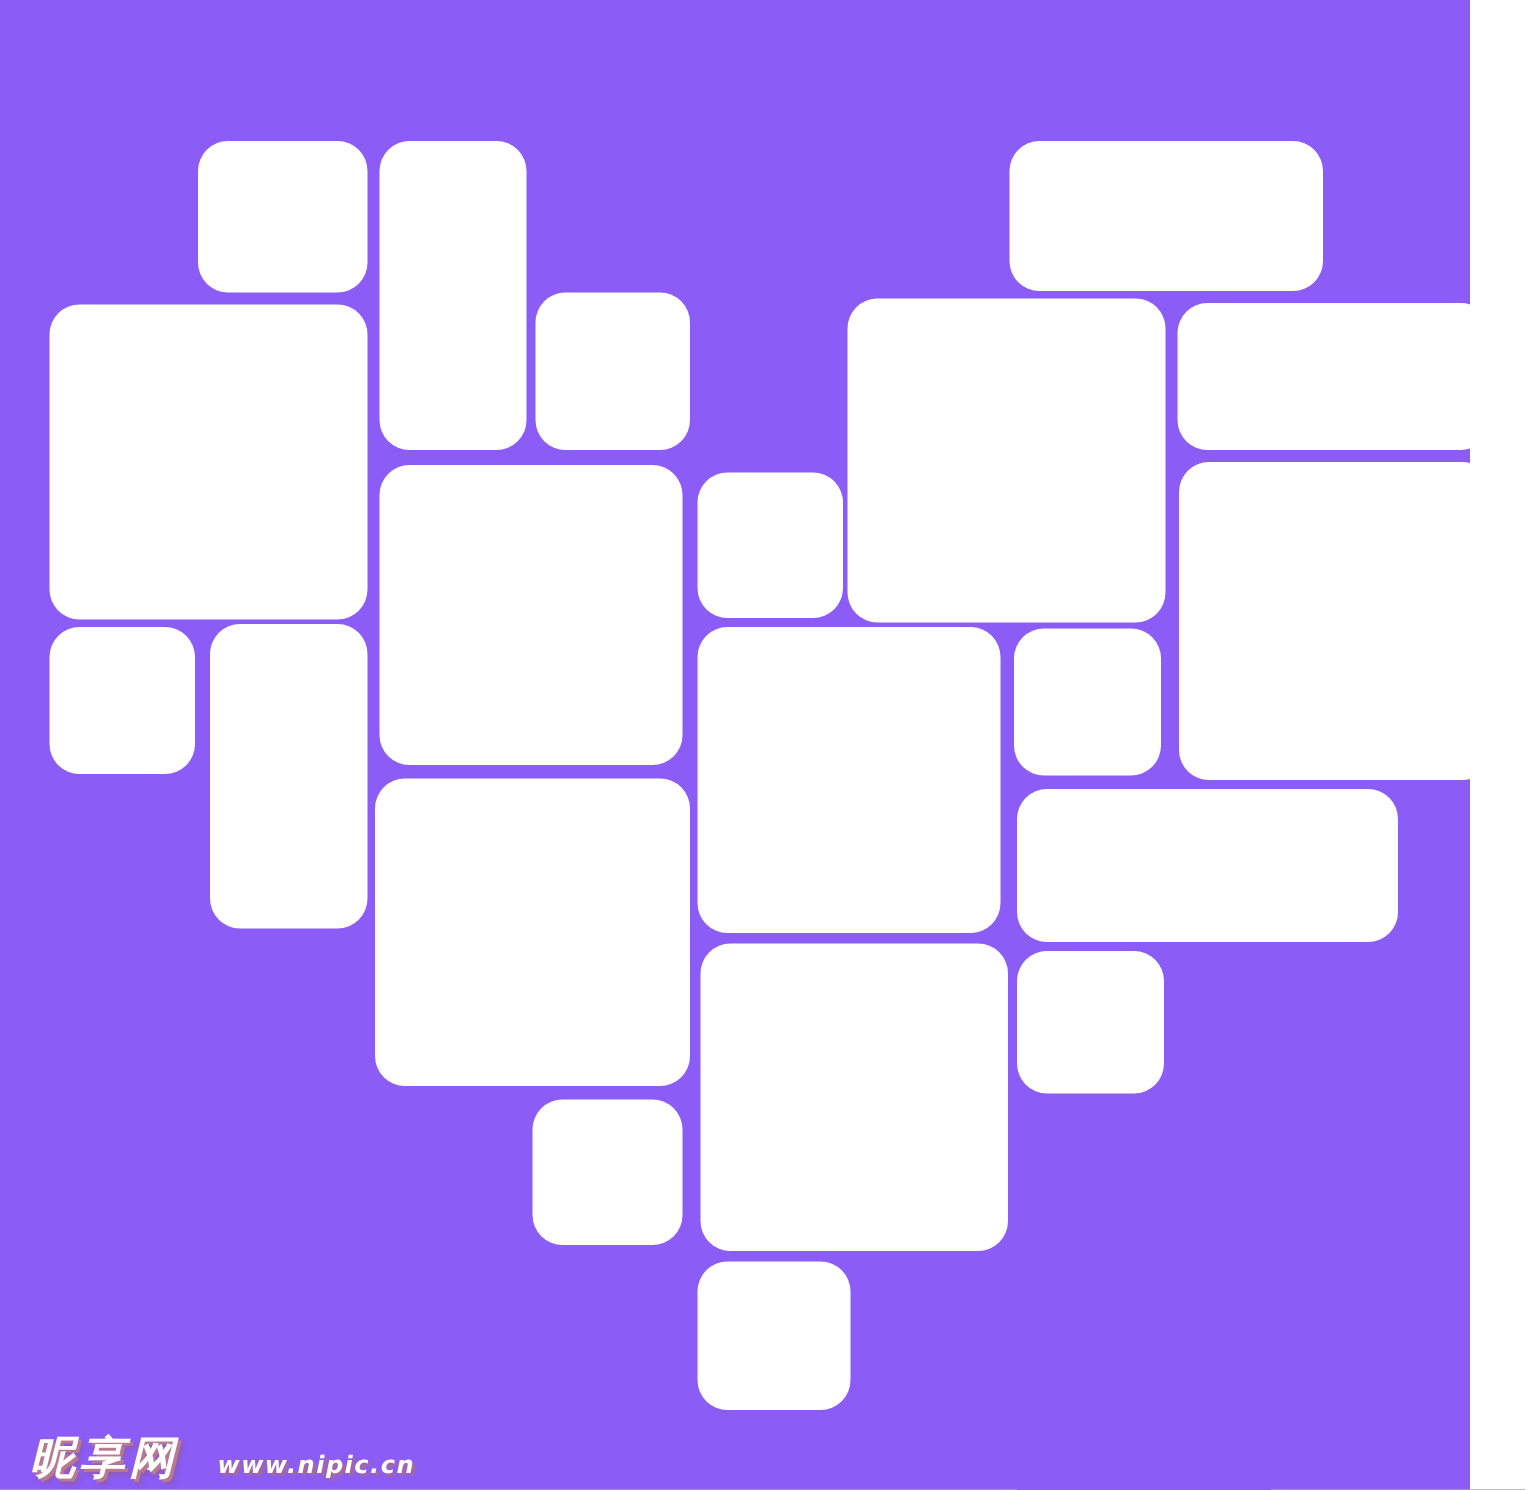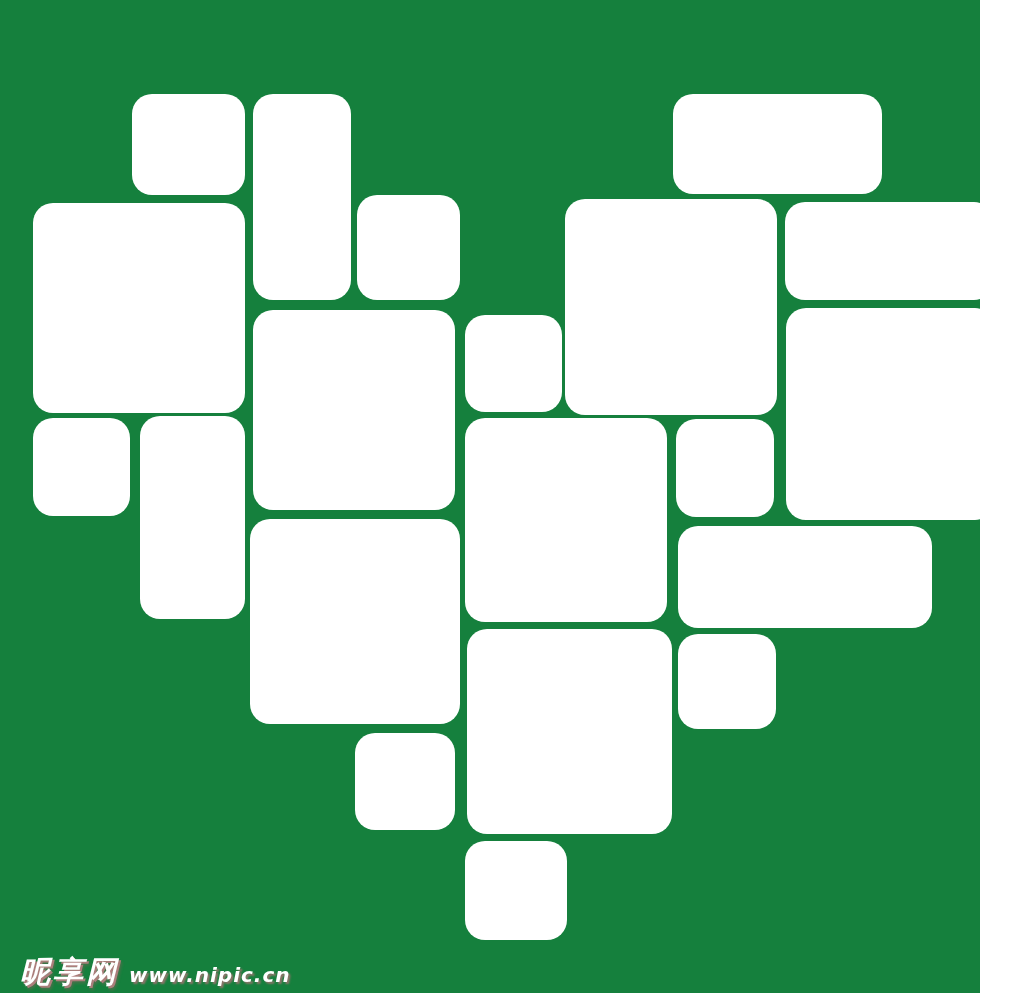--- a/index.html
+++ b/index.html
@@ -21,38 +21,39 @@
     left:20px;top:952px;
     display:flex;align-items:baseline;gap:10px;
     color:#ffffff;font-weight:bold;font-style:italic;
     white-space:nowrap;
   }
   .wm-logo{
     font-size:30px;letter-spacing:3px;
     text-shadow:2px 2px 0 rgba(190,128,133,.85), 3px 4px 3px rgba(150,90,95,.45);
   }
   .wm-url{
-    font-size:20px;letter-spacing:1px;
+    font-size:16px;letter-spacing:1px;
     text-shadow:2px 2px 2px rgba(175,113,118,.8);
+    margin-left:16px;
   }
   .idbadge{
     position:absolute;
     right:19px;top:961px;
     height:22px;line-height:22px;
     padding:0 9px;
     background:#c59197;
     color:#ffffff;
     font-size:15px;
     white-space:nowrap;
   }
 </style>
 </head>
 <body>
 
-<div class="canvas" style="width: 980px; height: 993px; background: #15803d;">
+<div class="canvas" style="width: 980px; height: 993px; background: #8b5cf6;">
 
   <div class="tiles">
       <div class="tile" style="left: 132px; top: 94px; width: 113px; height: 101px;"></div>
       <div class="tile" style="left: 253px; top: 94px; width: 98px; height: 206px;"></div>
       <div class="tile" style="left: 673px; top: 94px; width: 209px; height: 100px;"></div>
       <div class="tile" style="left: 357px; top: 195px; width: 103px; height: 105px;"></div>
       <div class="tile" style="left: 565px; top: 199px; width: 212px; height: 216px;"></div>
       <div class="tile" style="left: 785px; top: 202px; width: 209px; height: 98px;"></div>
       <div class="tile" style="left: 33px; top: 203px; width: 212px; height: 210px;"></div>
       <div class="tile" style="left: 786px; top: 308px; width: 209px; height: 212px;"></div>

